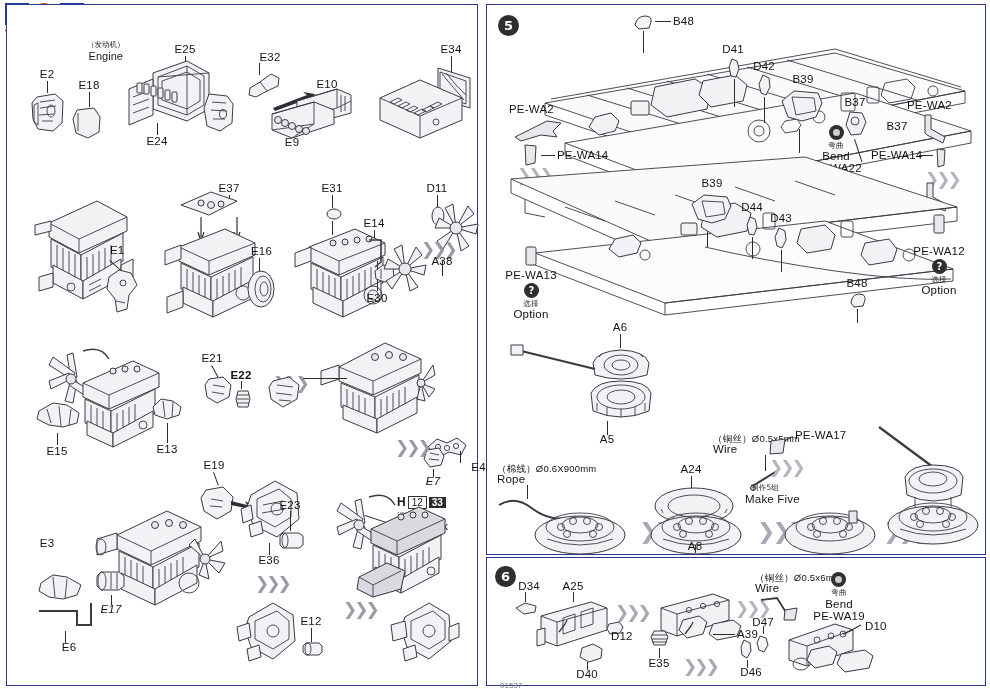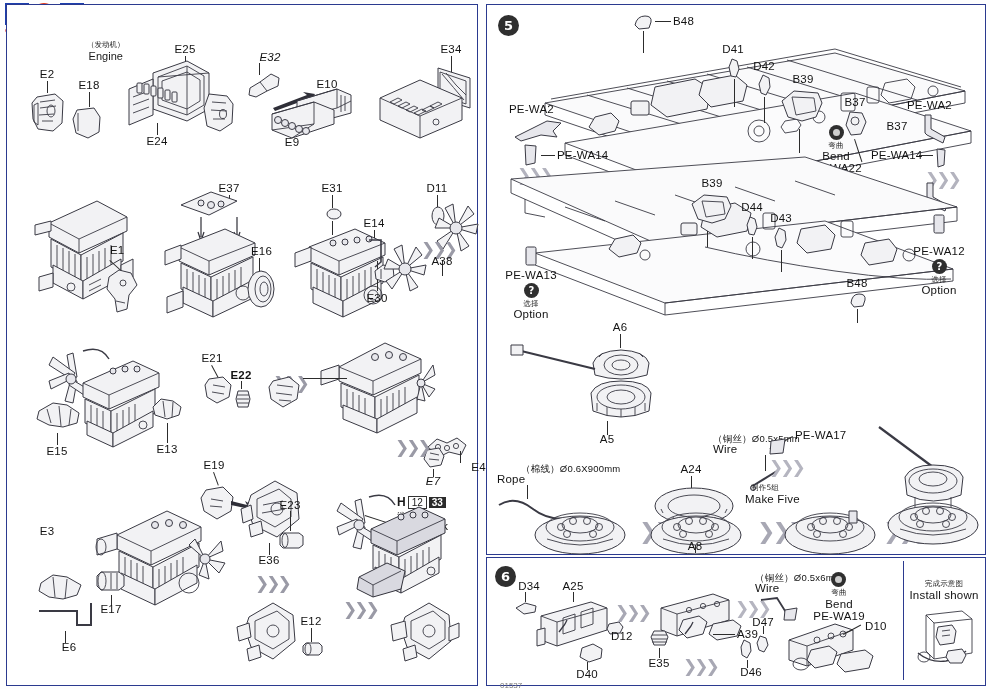--- a/index.html
+++ b/index.html
@@ -153,21 +153,21 @@
     <div class="ln v" style="left:150px;top:118px;height:12px;"></div>
     <div class="lbl ctr" style="left:150px;top:130px;">E24</div>
     <div class="part" style="left:193px;top:85px;">
       <svg width="38" height="44" viewBox="0 0 38 44">
         <path class="ink" d="M9 4 L27 6 L33 14 L32 33 L20 41 L7 36 L4 18 Z"></path>
         <path class="ink3" d="M12 12 L26 13 M11 20 L27 21 M13 29 L25 29"></path>
         <ellipse class="ink3" cx="23" cy="24" rx="3.5" ry="4.5"></ellipse>
       </svg>
     </div>
 
-    <div class="lbl ctr" style="left:263px;top:46px;font-style:italic;">E32</div>
+    <div class="lbl ctr" style="left:263px;top:46px;">E32</div>
     <div class="ln v" style="left:252px;top:58px;height:12px;"></div>
     <div class="part" style="left:240px;top:66px;">
       <svg width="36" height="30" viewBox="0 0 36 30">
         <path class="ink" d="M24 3 L32 7 L31 15 L20 20 L9 26 L2 24 L3 17 L13 11 Z"></path>
         <path class="ink3" d="M13 11 L20 20"></path>
       </svg>
     </div>
 
     <div class="part" style="left:264px;top:86px;">
       <svg width="46" height="22" viewBox="0 0 46 22">
@@ -596,37 +596,37 @@
           <path d="M116 58 L132 40 L134 50 Z"></path>
             <path d="M116 58 L136 62 L130 72 Z"></path>
           <path d="M116 58 L120 78 L110 74 Z"></path>
             <path d="M116 58 L100 44 L106 38 Z"></path>
         </g>
         <circle class="ink2" cx="116" cy="58" r="5"></circle>
         <circle class="ink3" cx="100" cy="82" r="10"></circle>
       </svg>
     </div>
 
-    <div class="lbl ctr" style="left:40px;top:520px;">E3</div>
+    <div class="lbl ctr" style="left:40px;top:532px;">E3</div>
     <div class="part" style="left:30px;top:566px;">
       <svg width="48" height="34" viewBox="0 0 48 34">
         <path class="ink" d="M4 12 L16 4 L30 6 L44 14 L40 24 L26 28 L12 26 L2 20 Z"></path>
         <path class="ink3" d="M16 6 L18 26 M30 8 L28 28"></path>
       </svg>
     </div>
 
     <div class="part" style="left:86px;top:562px;">
       <svg width="36" height="28" viewBox="0 0 36 28">
         <path class="ink" d="M8 5 L26 5 L31 9 L31 19 L26 23 L8 23 L4 19 L4 9 Z"></path>
         <ellipse class="ink3" cx="9" cy="14" rx="4" ry="9"></ellipse>
         <path class="ink3" d="M18 6 L18 22 M24 6 L24 22"></path>
       </svg>
     </div>
     <div class="ln v" style="left:104px;top:590px;height:10px;"></div>
-    <div class="lbl ctr" style="left:104px;top:598px;">E17</div>
+    <div class="lbl ctr" style="left:104px;top:598px;font-style:italic;">E17</div>
 
     <div class="part" style="left:28px;top:592px;">
       <svg width="70" height="40" viewBox="0 0 70 40">
         <path class="ink3" style="stroke-width:2" d="M4 14 L42 14 L42 28 L56 28 L56 6"></path>
       </svg>
     </div>
     <div class="ln v" style="left:58px;top:626px;height:12px;"></div>
     <div class="lbl ctr" style="left:58px;top:636px;padding-left:8px;">E6</div>
 
     <div class="part" style="left:226px;top:592px;">
@@ -893,21 +893,21 @@
     <div class="ln v" style="left:120px;top:416px;height:14px;"></div>
     <div class="lbl ctr" style="left:120px;top:428px;">A5</div>
 
     <div class="part" style="left:22px;top:338px;">
       <svg width="96" height="34" viewBox="0 0 96 34">
         <path class="ink3" style="stroke-width:2.2" d="M4 6 L86 26"></path>
         <path class="ink" d="M2 2 L14 2 L14 12 L2 12 Z"></path>
       </svg>
     </div>
 
-    <div class="lbl sm" style="left:10px;top:458px;margin-left:24px;">
+    <div class="lbl sm" style="left:10px;top:458px;">
       <span class="cjk">（棉线）</span><span>Ø0.6X900mm</span>
     </div>
     <div class="lbl" style="left:10px;top:468px;">Rope</div>
     <div class="ln v" style="left:40px;top:480px;height:14px;"></div>
     <div class="part" style="left:10px;top:490px;">
       <svg width="86" height="32" viewBox="0 0 86 32">
         <path class="ink3" style="stroke-width:2" d="M2 10 Q18 0 36 14 Q54 28 80 22"></path>
       </svg>
     </div>
 
@@ -1132,31 +1132,16 @@
           </g>
         <path class="ink" d="M30 30 L48 26 L56 32 L52 44 L34 48 L26 40 Z"></path>
         <path class="ink" d="M60 34 L84 30 L92 36 L88 48 L64 52 L56 44 Z"></path>
         <ellipse class="ink3" cx="20" cy="44" rx="8" ry="6"></ellipse>
       </svg>
     </div>
     <div class="ln d" style="left:356px;top:76px;width:20px;transform:rotate(-28deg);"></div>
     <div class="lbl" style="left:378px;top:62px;">D10</div>
   </div>
 
-  <div id="panel-install">
-    <div class="lbl cn cjk ctr" style="left:40px;top:18px;">完成示意图</div>
-    <div class="lbl ctr" style="left:40px;top:28px;">Install shown</div>
-    <div class="part" style="left:8px;top:44px;">
-      <svg width="66" height="70" viewBox="0 0 66 70">
-        <path class="ink3" d="M14 10 L50 6 L60 14 L60 48 L22 54 L14 46 Z" fill="#fafafb"></path>
-        <path class="ink3" d="M14 10 L22 18 L60 14 M22 18 L22 54"></path>
-        <path class="ink" d="M26 22 L40 20 L44 26 L42 38 L28 40 L24 32 Z"></path>
-        <path class="ink3" d="M30 26 L38 25 M30 31 L38 30"></path>
-        <path class="ink3" style="stroke-width:1.4" d="M6 48 Q18 58 34 56 Q46 54 54 46"></path>
-        <path class="ink" d="M36 46 L50 44 L54 50 L50 58 L38 58 L34 52 Z"></path>
-        <ellipse class="ink3" cx="12" cy="52" rx="6" ry="5"></ellipse>
-      </svg>
-    </div>
-  </div>
 
   <div id="footer-code">01537</div>
 
 </div>
 
 </body></html>

